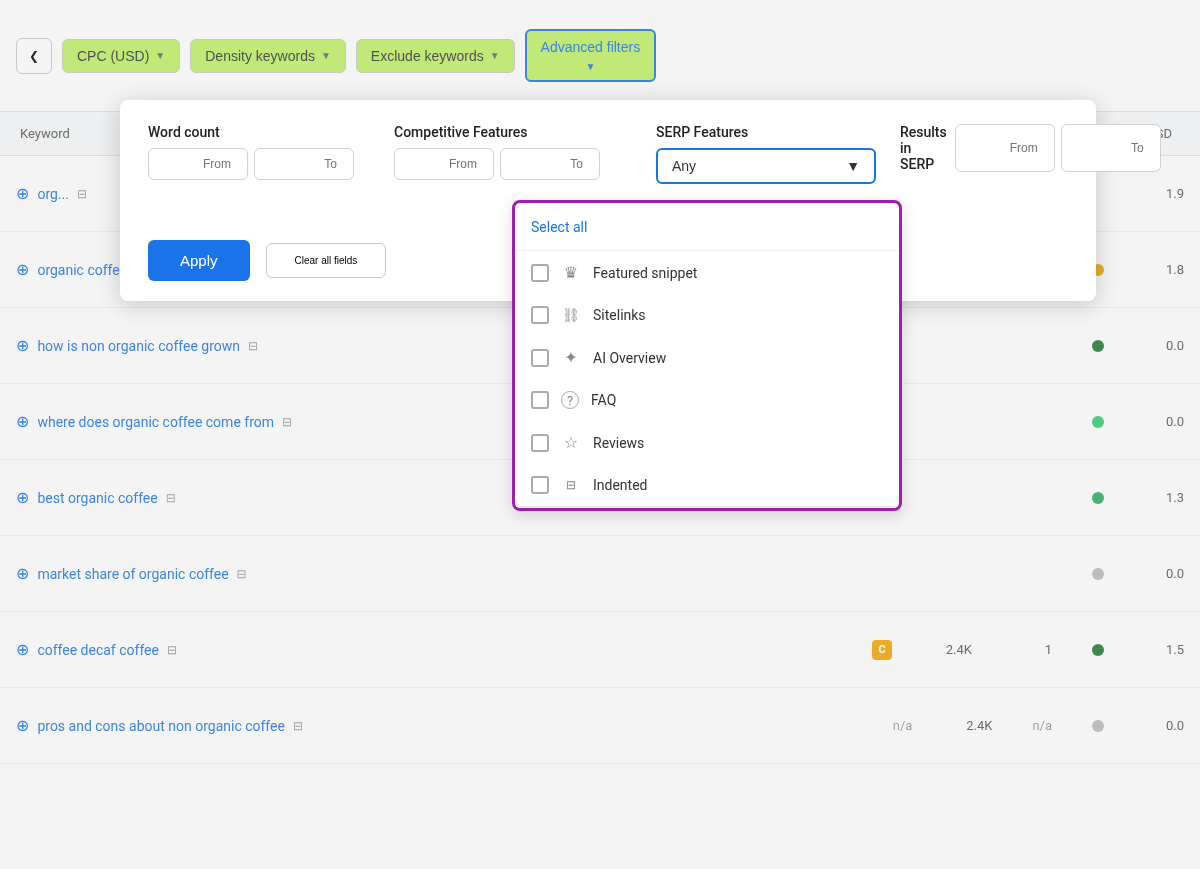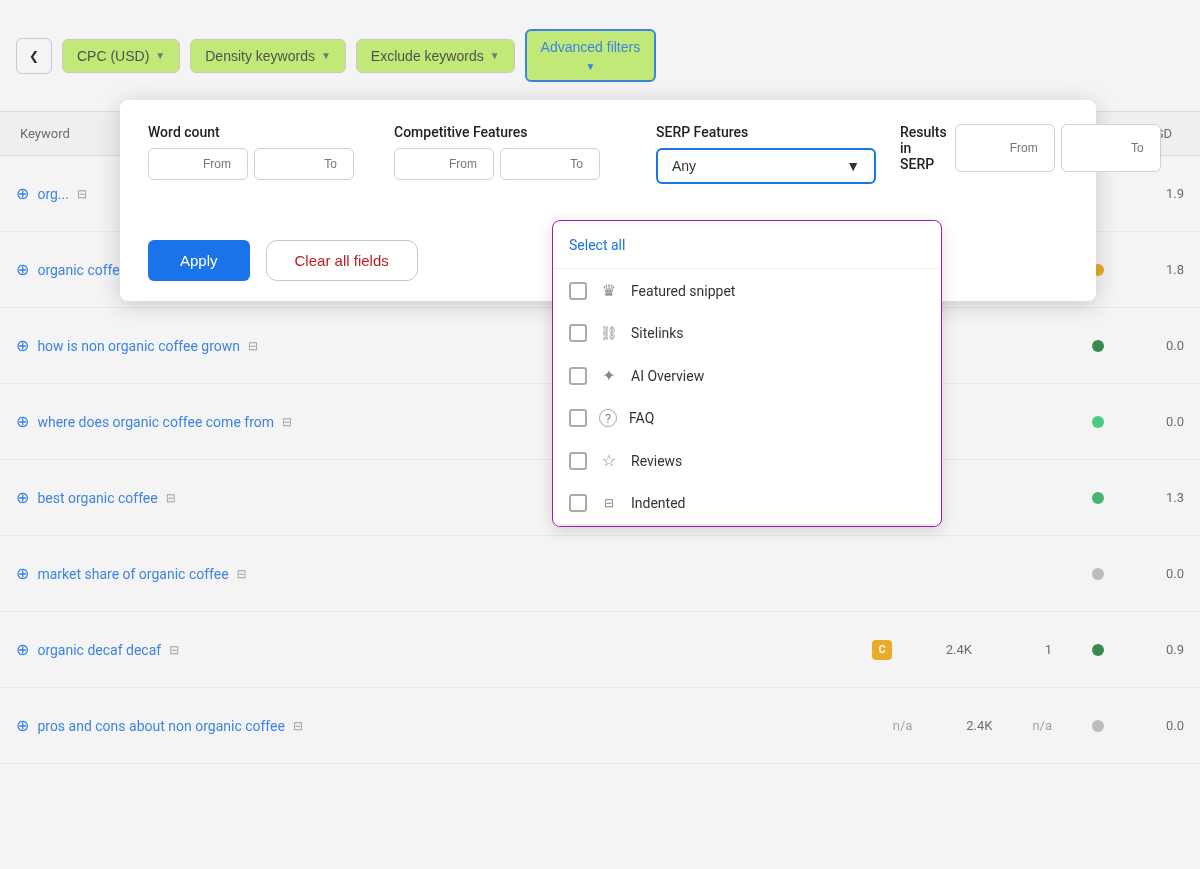--- a/index.html
+++ b/index.html
@@ -259,29 +259,28 @@
       display: flex;
       flex-direction: row;
       gap: 8px;
       margin-left: 24px;
     }
 
     
     .serp-dropdown {
       position: absolute;
       top: 200px;
-      left: 552px;
+      left: 512px;
       width: 390px;
       background: #fff;
-      border: 1px solid #a21caf;
+      border: 3px solid #a21caf;
       border-radius: 8px;
       box-shadow: 0 4px 16px rgba(0,0,0,0.14);
       z-index: 30;
       overflow: hidden;
-      margin-top: 20px;
     }
 
     .serp-dropdown-header {
       padding: 14px 16px;
       border-bottom: 1px solid #f0f0f0;
     }
 
     .select-all-link {
       color: #1a73e8;
       font-size: 14px;
@@ -335,25 +334,25 @@
       border: none;
       border-radius: 6px;
       padding: 12px 32px;
       font-size: 15px;
       font-weight: 500;
       cursor: pointer;
     }
 
     .btn-clear {
       background: #fff;
-      color: #b91c1c;
+      color: #000000;
       border: 1px solid #c8c8c8;
-      border-radius: 11px;
+      border-radius: 6px;
       padding: 11px 28px;
-      font-size: 15px;
+      font-size: 10px;
       cursor: pointer;
     }
 
     
     .clip-left { padding-left: 4px; }
     .clip-right { padding-right: 4px; overflow: hidden; }
 
     .na-text { color: #999; font-size: 13px; }
   </style>
 </head>
@@ -454,29 +453,29 @@
       <span class="table-icon">⊟</span>
     </div>
     <div class="right-cells">
       <span class="dot" style="background:#bbb;"></span>
       <span class="cell-val">0.0</span>
     </div>
   </div>
   <div class="table-row">
     <div class="keyword-cell">
       <span class="add-icon">⊕</span>
-      <a class="keyword-link">organic decaf decaf</a>
+      <a class="keyword-link">coffee decaf coffee</a>
       <span class="table-icon">⊟</span>
     </div>
     <div class="right-cells">
       <div class="badge-c">C</div>
       <span class="cell-val">2.4K</span>
       <span class="cell-val">1</span>
       <span class="dot" style="background:#1a7a2e;"></span>
-      <span class="cell-val">0.9</span>
+      <span class="cell-val">1.5</span>
     </div>
   </div>
   <div class="table-row">
     <div class="keyword-cell">
       <span class="add-icon">⊕</span>
       <a class="keyword-link">pros and cons about non organic coffee</a>
       <span class="table-icon">⊟</span>
     </div>
     <div class="right-cells">
       <span class="na-text">n/a</span>

